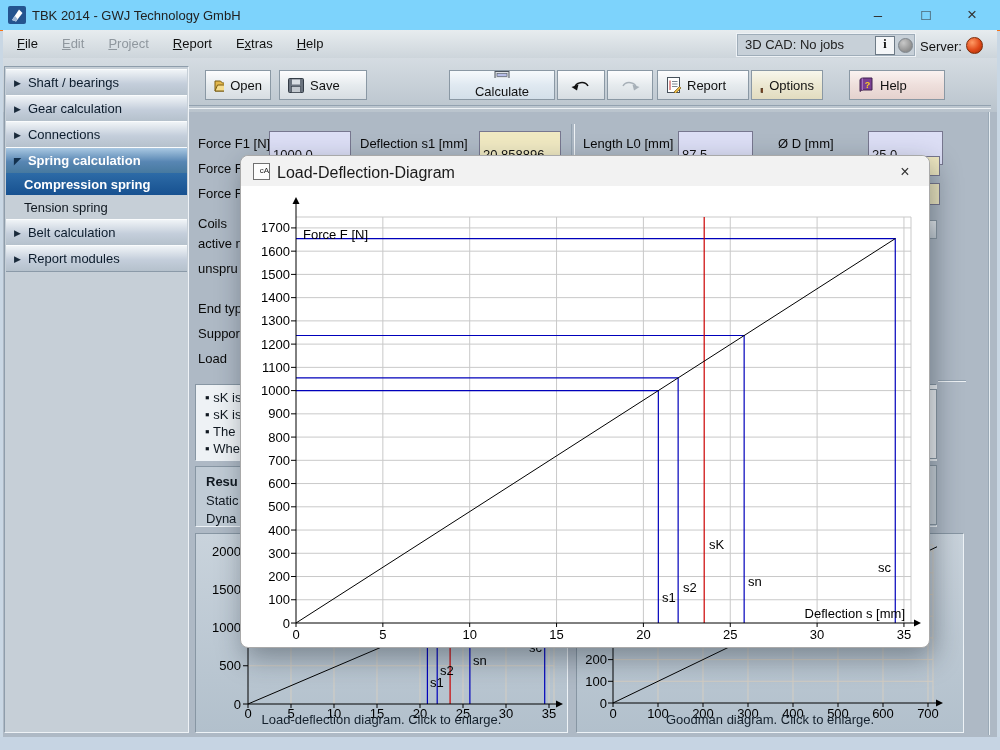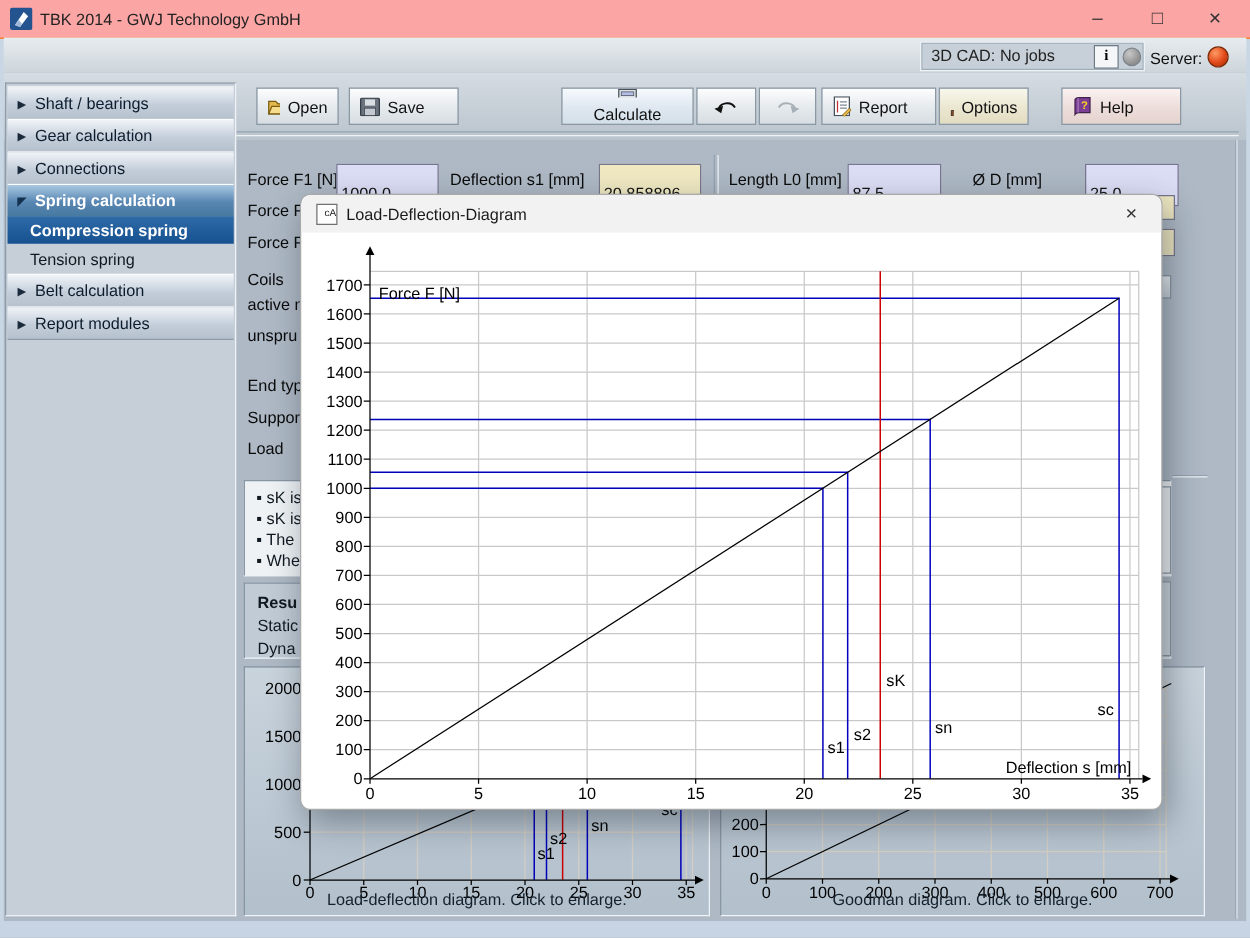--- a/index.html
+++ b/index.html
@@ -1,20 +1,20 @@
 <!DOCTYPE html>
 <html><head>
 <meta charset="utf-8">
 <style>
   html,body{margin:0;padding:0;}
   body{width:1000px;height:750px;overflow:hidden;position:relative;
        font-family:"Liberation Sans",sans-serif;background:#c9d7e4;-webkit-font-smoothing:antialiased;}
   .abs{position:absolute;}
   
-  #titlebar{left:0;top:0;width:1000px;height:30px;background:#fca5a5;border-bottom:1px solid #f97316;}
+  #titlebar{left:0;top:0;width:1000px;height:30px;background:#7dd3fc;border-bottom:1px solid #f97316;}
   #title-text{left:32px;top:8px;font-size:13px;color:#222;}
   .winbtn{top:0;width:44px;height:30px;text-align:center;line-height:30px;font-size:15px;color:#333;cursor:pointer;}
   #menubar{left:3px;top:30px;width:994px;height:28px;
            background:linear-gradient(#e7ecef,#cdd5db);border-bottom:1px solid #aab6c0;}
   .menu-item{display:inline-block;padding:6px 12px 0 12px;font-size:13px;color:#111;height:22px;cursor:default;}
   .menu-item.disabled{color:#8f979e;}
   #cad-box{left:733px;top:3px;width:178px;height:22px;background:#c7d0d8;
            border:1px solid #eef2f6;box-shadow:0 0 0 1px #9fadb9 inset;}
   #cad-text{left:8px;top:3px;font-size:13px;color:#222;}
   #info-btn{left:138px;top:2px;width:18px;height:17px;background:#f4f6f8;border:1px solid #6d7a86;
@@ -65,40 +65,41 @@
   #panel-ld{left:195px;top:533px;width:373px;height:200px;}
   #panel-good{left:576px;top:533px;width:388px;height:200px;}
   .caption{position:absolute;bottom:5px;width:100%;text-align:center;font-size:13px;color:#14202c;}
   .frag{position:absolute;box-sizing:border-box;}
   
   #dialog{left:240px;top:155px;width:688px;height:491px;background:#fff;border:1px solid #a9a9a9;
           border-radius:8px;box-shadow:4px 10px 28px rgba(20,30,40,.40);z-index:50;}
   #dlg-titlebar{left:0;top:0;width:100%;height:30px;background:#f2f2f2;border-radius:8px 8px 0 0;}
   #dlg-icon{left:12px;top:7px;width:15px;height:15px;border:1px solid #707070;background:#fdfdfd;
             font-size:8px;text-align:right;line-height:14px;color:#222;}
-  #dlg-title{left:36px;top:8px;font-size:13px;color:#1a1a1a;}
+  #dlg-title{left:36px;top:8px;font-size:16px;color:#1a1a1a;}
   #dlg-close{right:14px;top:6px;width:20px;height:20px;text-align:center;line-height:19px;font-size:16px;color:#333;cursor:pointer;}
   svg text{font-family:"Liberation Sans",sans-serif;}
 </style>
 </head>
 <body>
 
 <div class="abs" id="titlebar">
   <svg class="abs" style="left:8px;top:6px" width="18" height="18">
     <rect x="0" y="0" width="18" height="18" rx="2" fill="#24548f"></rect>
     <path d="M4 14 L11 3.5 L14.5 7 L8 15.5 Z" fill="#ffffff"></path>
     <path d="M4 14 L7 10 L9.5 13 L8 15.5 Z" fill="#9db8d8"></path>
   </svg>
   <span class="abs" id="title-text">TBK 2014 - GWJ Technology GmbH</span>
   <div class="abs winbtn" style="right:100px">–</div>
   <div class="abs winbtn" style="right:52px">□</div>
   <div class="abs winbtn" style="right:6px;font-size:17px">×</div>
 </div>
 
 <div class="abs" id="menubar">
+  <div id="menu-items" style="position:absolute;left:2px;top:0"><div class="menu-item"><u>F</u>ile</div><div class="menu-item disabled"><u>E</u>dit</div><div class="menu-item disabled"><u>P</u>roject</div><div class="menu-item"><u>R</u>eport</div><div class="menu-item">E<u>x</u>tras</div><div class="menu-item"><u>H</u>elp</div></div>
   <div class="abs" id="cad-box">
     <span class="abs" id="cad-text">3D CAD: No jobs</span>
     <div class="abs" id="info-btn">i</div>
     <div class="abs" id="cad-led"></div>
   </div>
   <span class="abs" id="server-label">Server:</span>
   <div class="abs" id="server-led"></div>
 </div>
 
 <div class="abs" id="toolbar">

